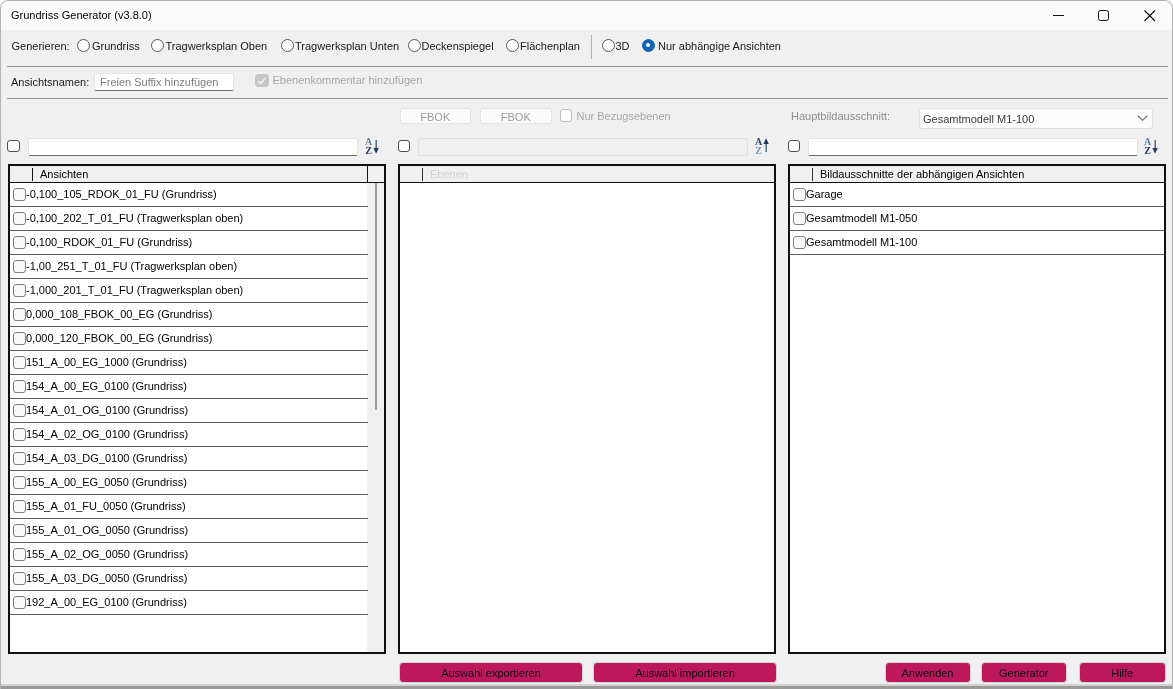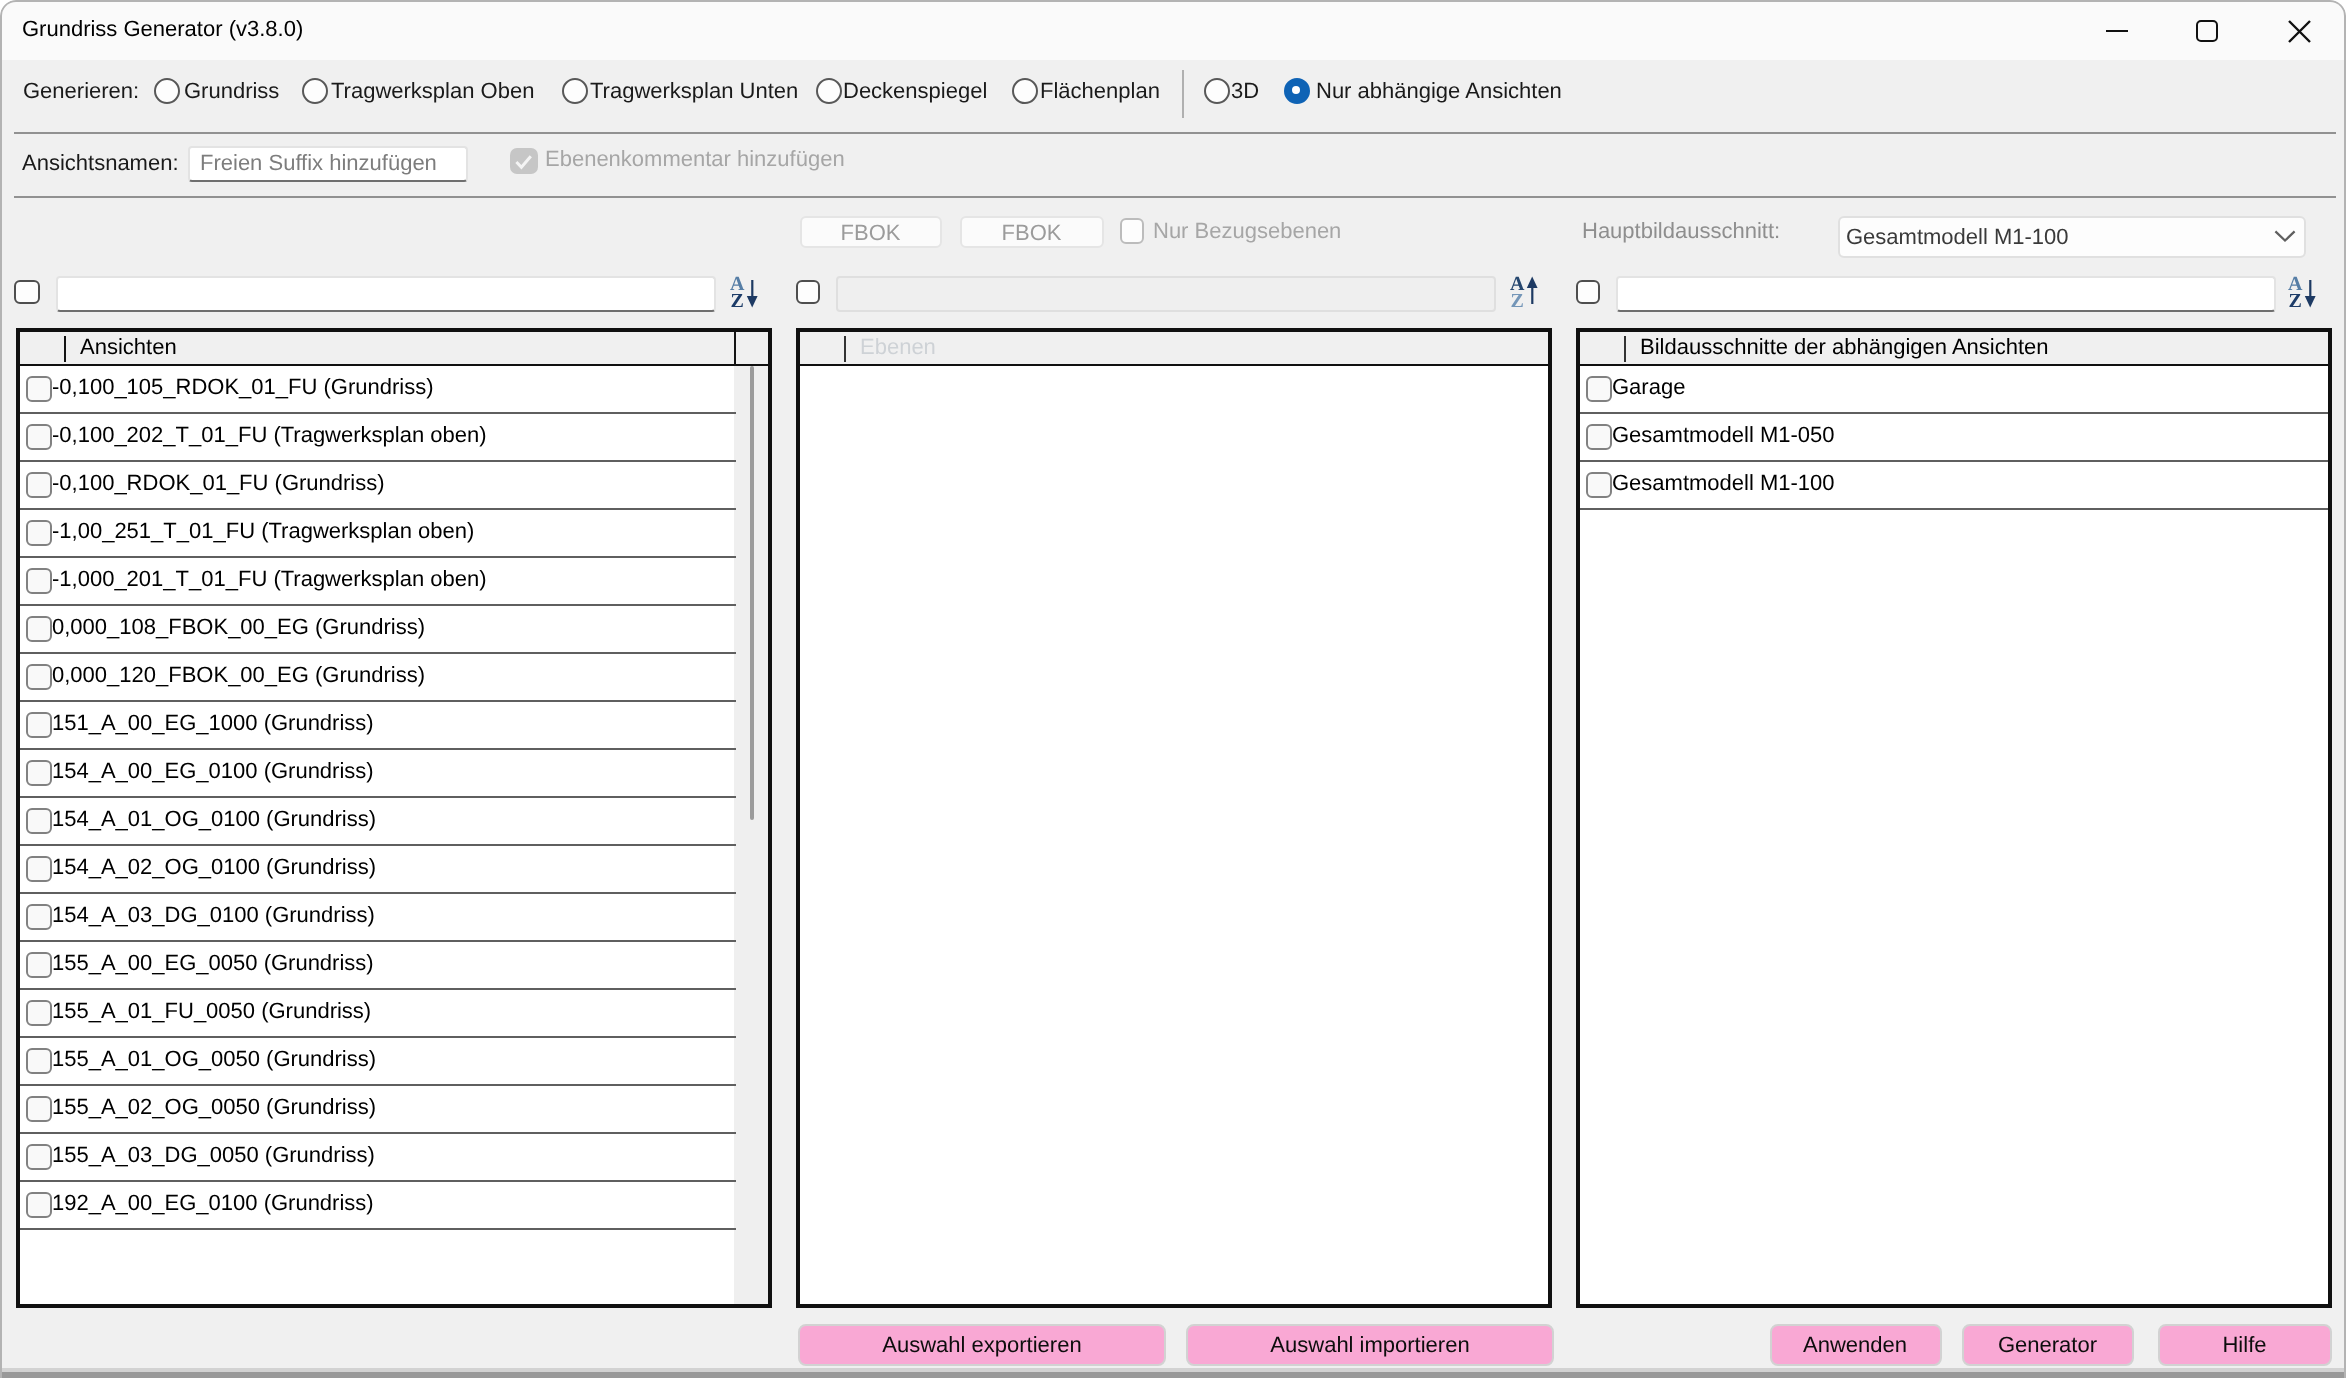--- a/index.html
+++ b/index.html
@@ -21,21 +21,21 @@
 .cb{position:absolute;width:12.5px;height:12.5px;border:1.3px solid #4e4e4e;border-radius:3px;background:#fdfdfd;}
 .panel{position:absolute;top:163.5px;height:490.5px;width:377.5px;background:#fff;border:2px solid #101010;overflow:hidden;}
 .phdr{position:absolute;left:0;top:0;width:100%;height:17.5px;background:#f0f0f0;border-bottom:1.5px solid #101010;}
 .pmark{position:absolute;left:22px;top:2.5px;width:1.2px;height:12.5px;background:#333333;}
 .phtx{position:absolute;left:30px;top:0;height:27px;line-height:17.5px;color:#000;}
 .rows{position:absolute;left:0;top:17.5px;width:358px;}
 .row{position:relative;height:24px;border-bottom:1px solid #5f5f5f;line-height:23px;padding-left:16px;color:#000;white-space:nowrap;}
 .row .cb{left:3px;top:5px;background:#f9f9f9;border-color:#818181;border-width:1px;}
 .scrollcol{position:absolute;right:0;top:17.5px;width:16.5px;height:469px;background:#efefef;}
 .thumb{position:absolute;left:7.5px;top:0;width:2.6px;height:227px;background:#9b9b9b;border-radius:1.3px;}
-.btn{position:absolute;background:#f9a8d4;border:1px solid #d2d2d2;border-radius:4px;text-align:center;color:#0d0d0d;}
+.btn{position:absolute;background:#be185d;border:1px solid #d2d2d2;border-radius:4px;text-align:center;color:#0d0d0d;}
 .btn.dis{color:#9b9b9b;border-color:#e5e5e5;background:#fbfbfb;}
 .sinput{position:absolute;background:#fff;border:1px solid #e3e3e3;border-bottom:1.2px solid #6f6f6f;border-radius:2px;height:18px;}
 </style>
 </head>
 <body>
 <div class="win">
   <div class="winbd"></div>
 
   <div class="titlebar"></div>
   <div class="title">Grundriss Generator (v3.8.0)</div>

